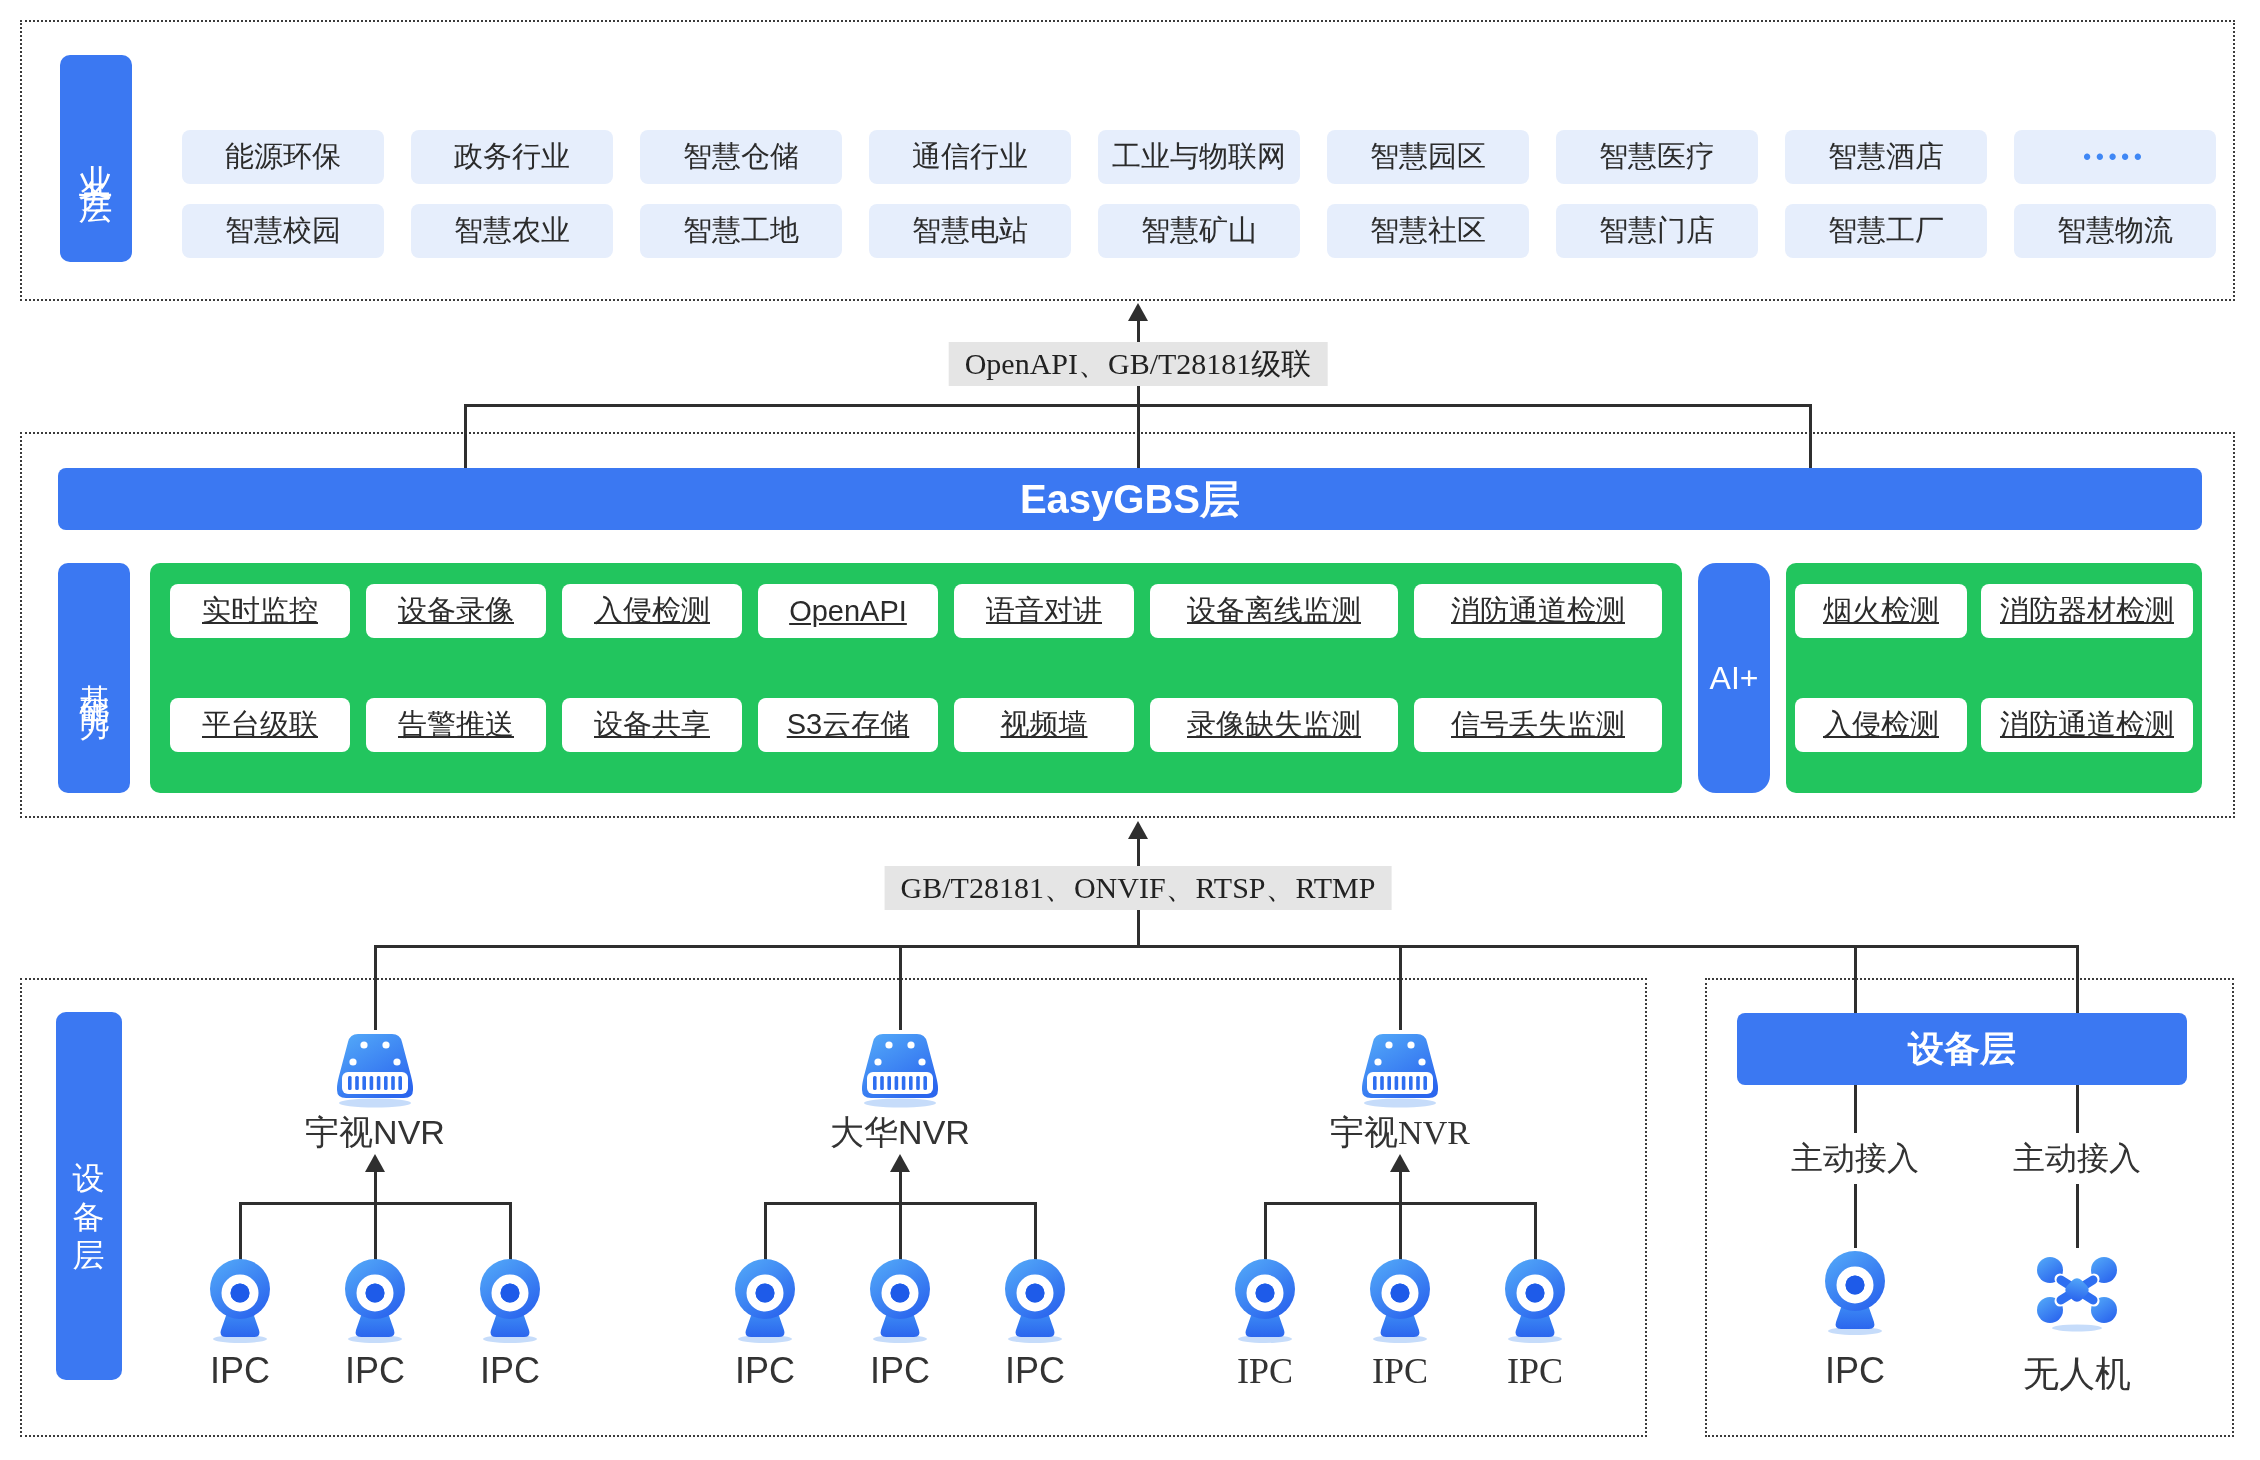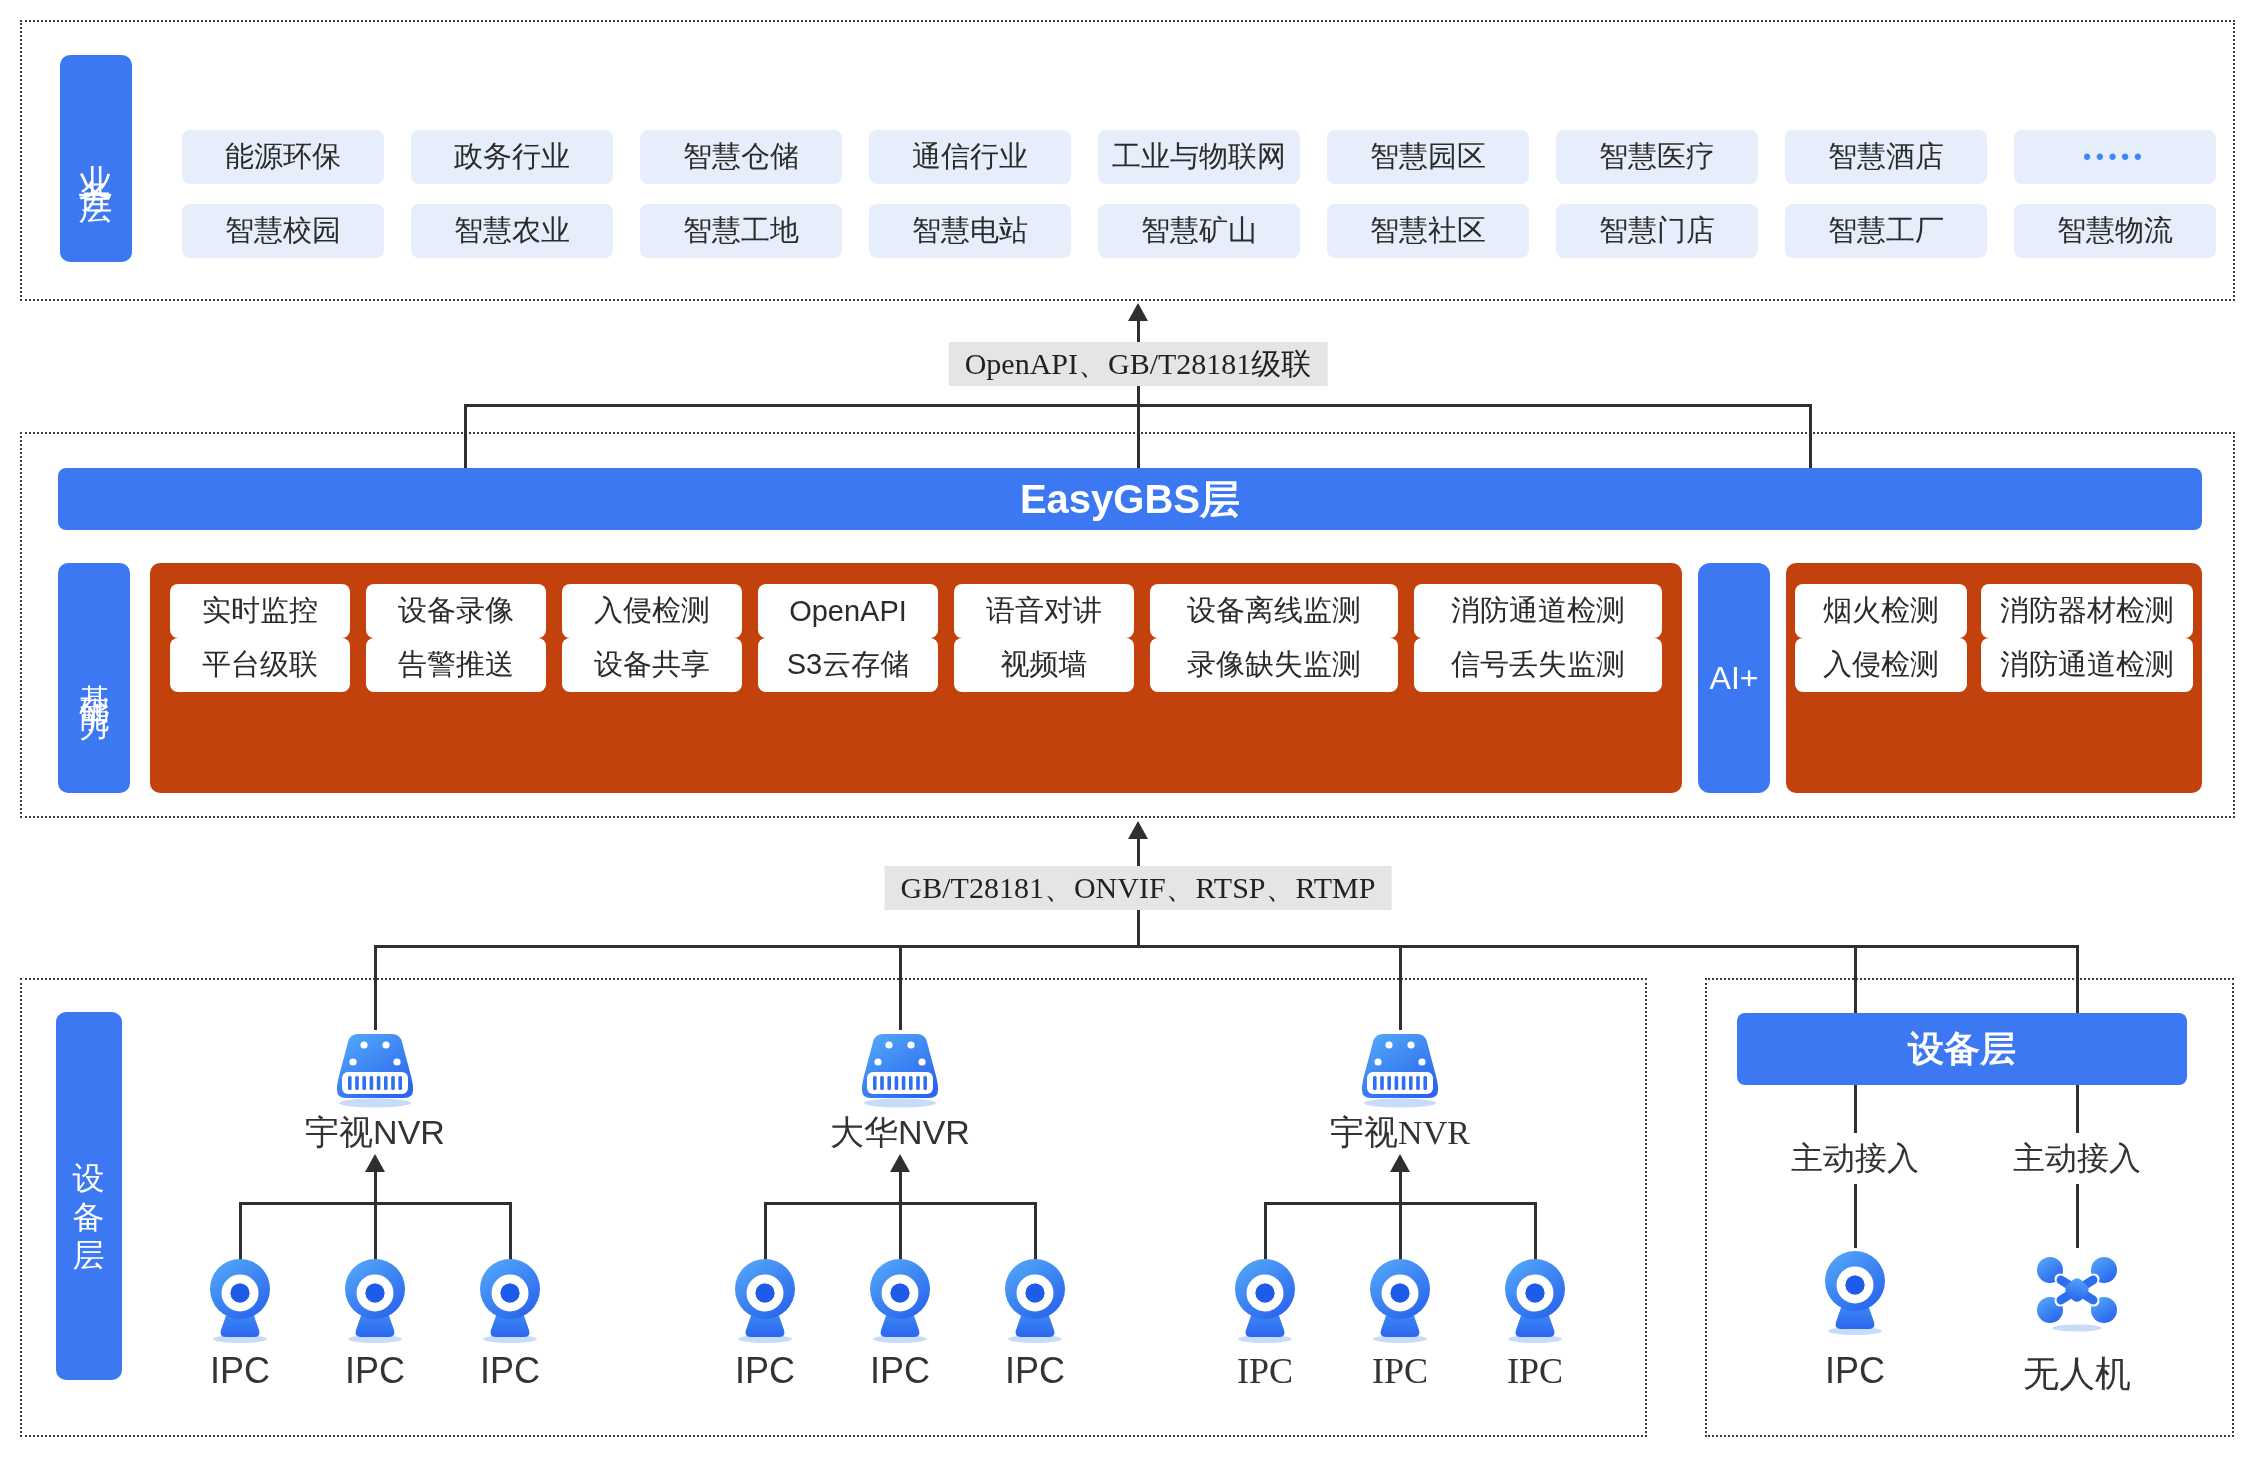--- a/index.html
+++ b/index.html
@@ -19,34 +19,34 @@
   .biz-row{display:flex;gap:27px;margin-top:20px;}
   .biz-row.second{margin-top:51px;}
   .pill{width:202px;height:54px;background:#E6EEFC;border-radius:8px;
         display:flex;align-items:center;justify-content:center;font-size:29px;color:#2b2b2b;}
   .pill.dots{color:#3F87F5;font-size:22px;letter-spacing:5px;font-weight:bold;}
 
   
   #easygbs-bar{position:absolute;left:58px;top:468px;width:2144px;height:62px;background:#3B78F2;
                border-radius:8px;color:#fff;font-size:40px;font-weight:bold;
                display:flex;align-items:center;justify-content:center;z-index:3;}
-  .panel{position:absolute;background:#c2410c;border-radius:10px;z-index:2;
-         display:flex;flex-direction:column;justify-content:flex-start;box-sizing:border-box;}
+  .panel{position:absolute;background:#22c55e;border-radius:10px;z-index:2;
+         display:flex;flex-direction:column;justify-content:space-between;box-sizing:border-box;text-decoration:underline;}
   #cap-panel{left:150px;top:563px;width:1532px;height:230px;padding:21px 20px 41px 20px;}
   #ai-panel{left:1786px;top:563px;width:416px;height:230px;padding:21px 9px 41px 9px;}
   .card-row{display:flex;gap:16px;justify-content:flex-start;}
   #ai-panel .card-row{gap:14px;justify-content:center;}
   .card{height:54px;background:#fff;border-radius:8px;display:flex;align-items:center;
         justify-content:center;font-size:29px;color:#2b2b2b;}
   .cap-card{width:180px;}
   .cap-card.long{width:248px;}
   .ai-card{width:172px;}
   .ai-card.long{width:212px;}
   #ai-label{position:absolute;left:1698px;top:563px;width:72px;height:230px;background:#3B78F2;
-            border-radius:12px;color:#fff;font-size:32px;display:flex;align-items:center;
+            border-radius:18px;color:#fff;font-size:32px;display:flex;align-items:center;
             justify-content:center;z-index:3;}
 
   
   .line{position:absolute;background:#2f2f2f;z-index:2;}
   .arrow-up{position:absolute;width:0;height:0;border-left:10px solid transparent;
             border-right:10px solid transparent;border-bottom:18px solid #2f2f2f;z-index:2;}
   .conn-label{position:absolute;transform:translateX(-50%);background:#e5e5e5;padding:0 16px;
               font-size:30px;line-height:44px;color:#222;white-space:nowrap;z-index:5;font-family:Liberation Serif, serif;}
 
   

